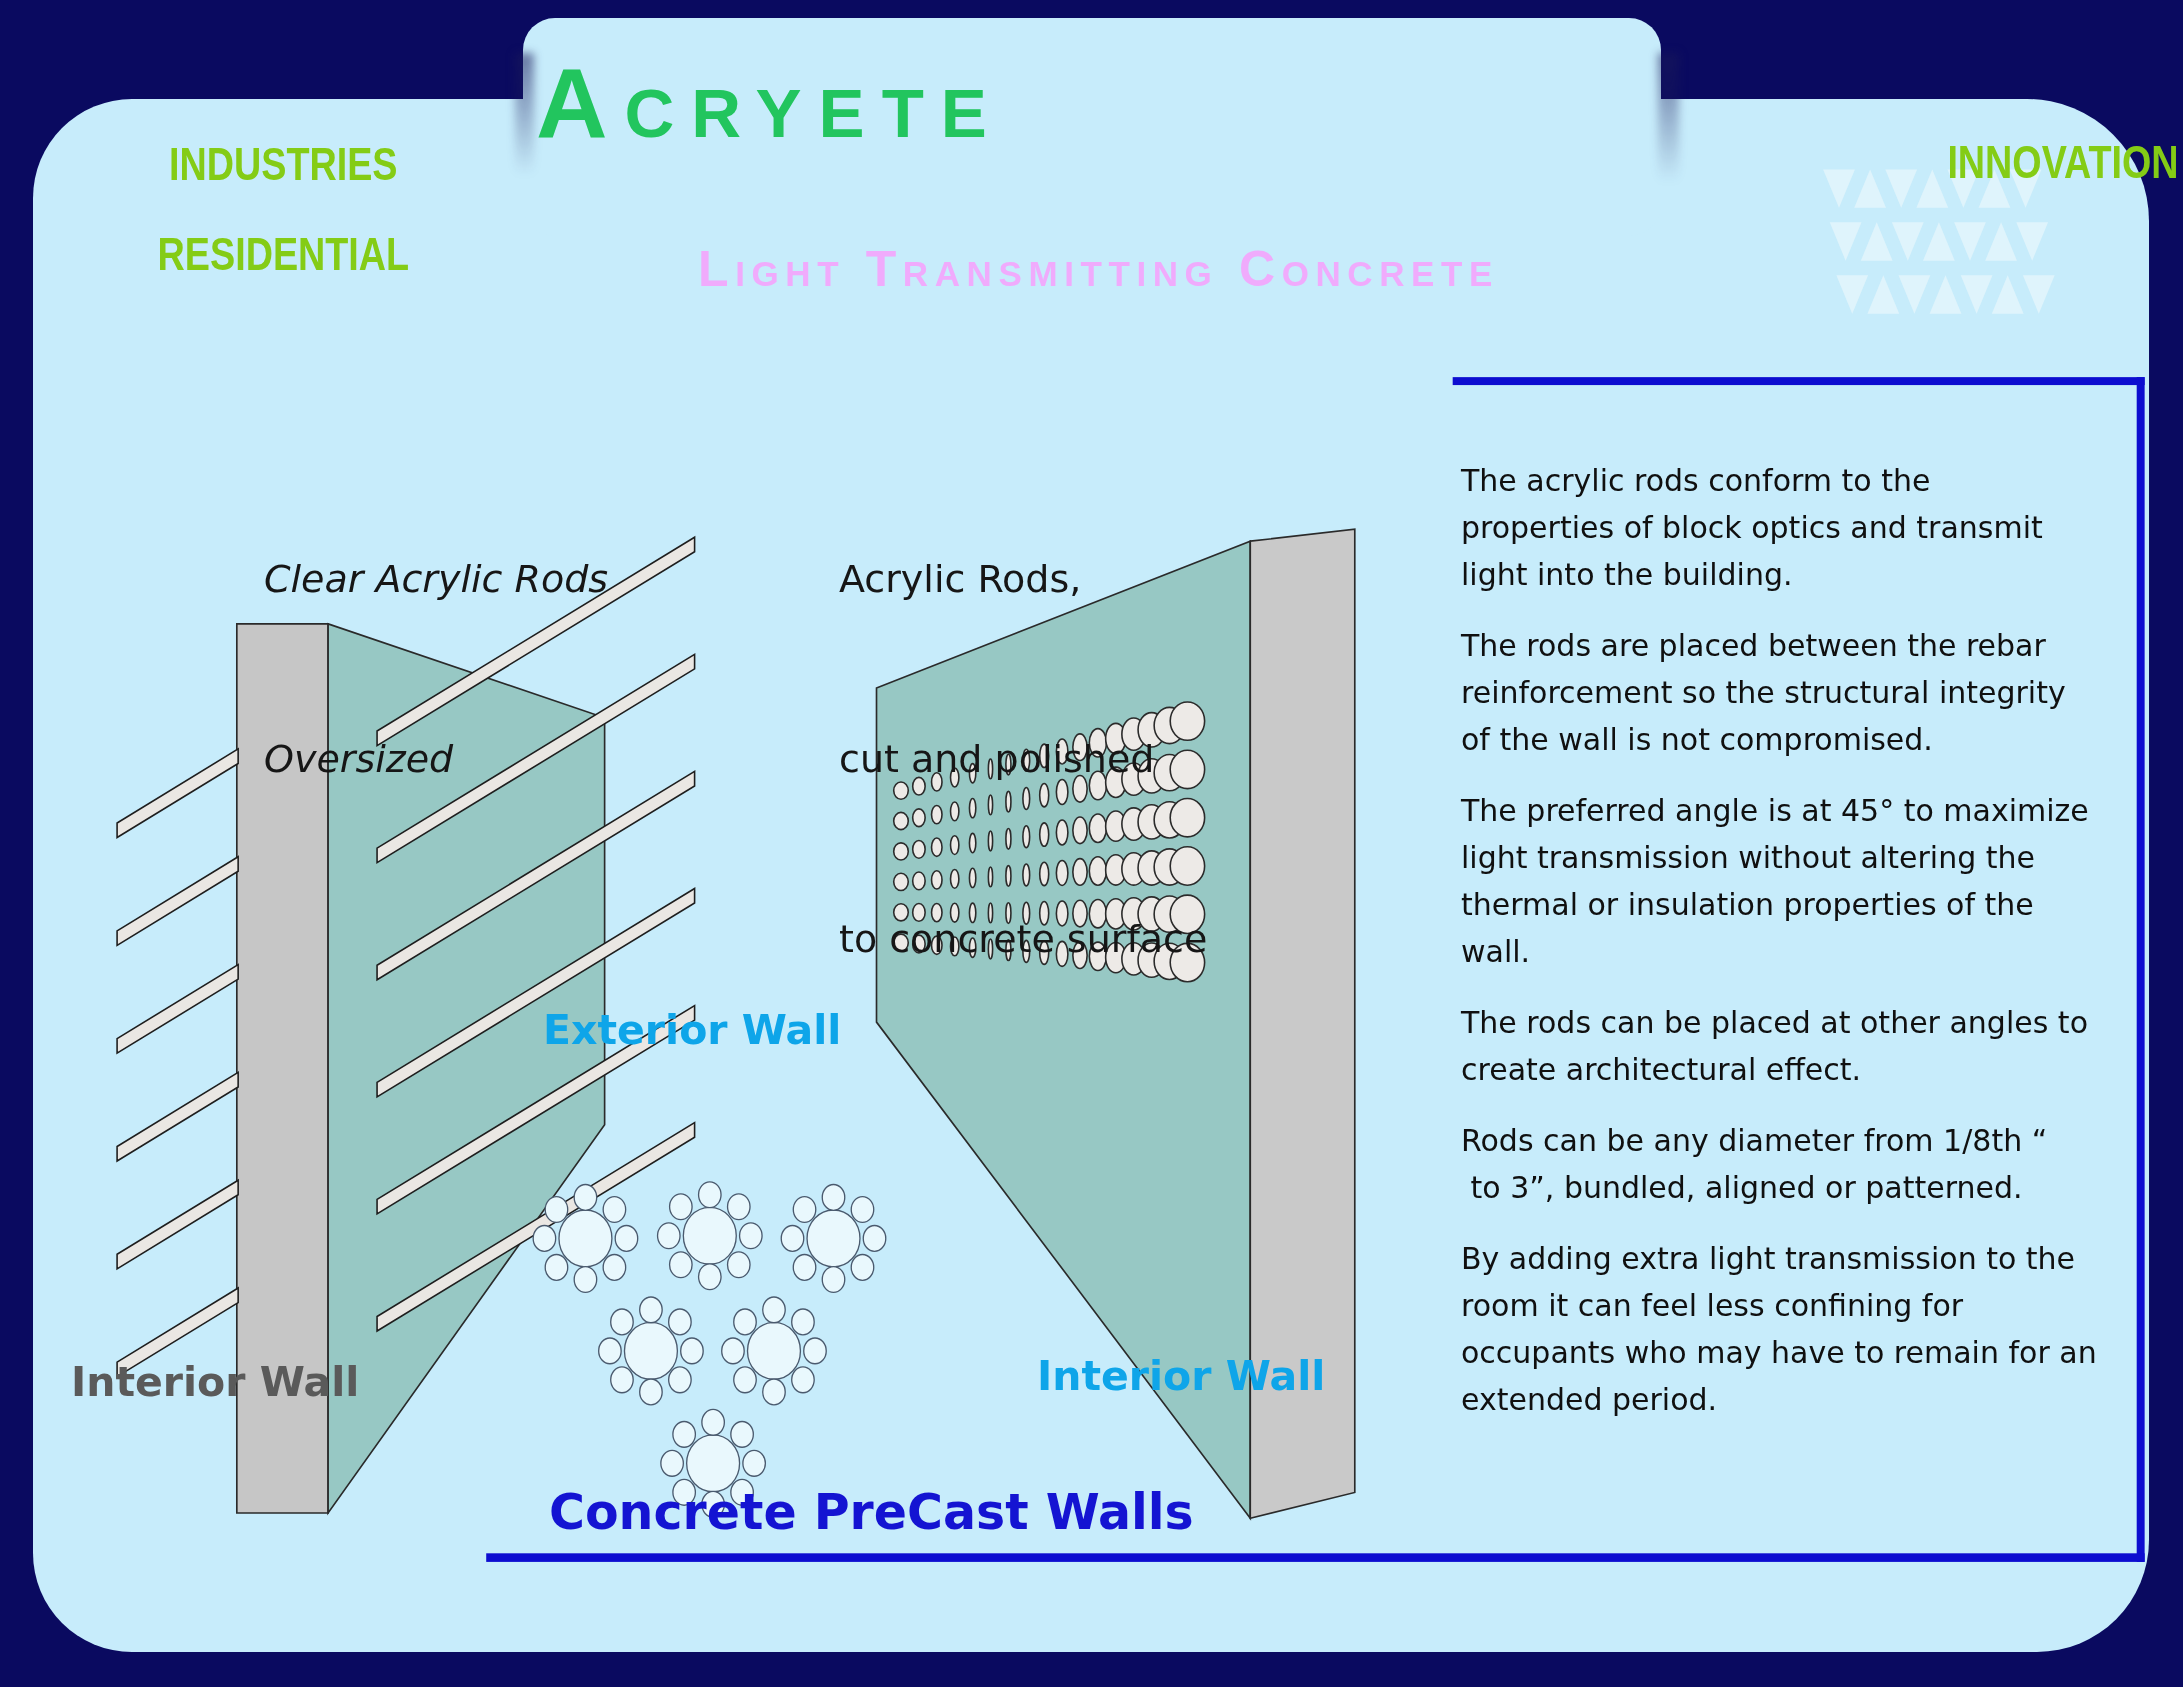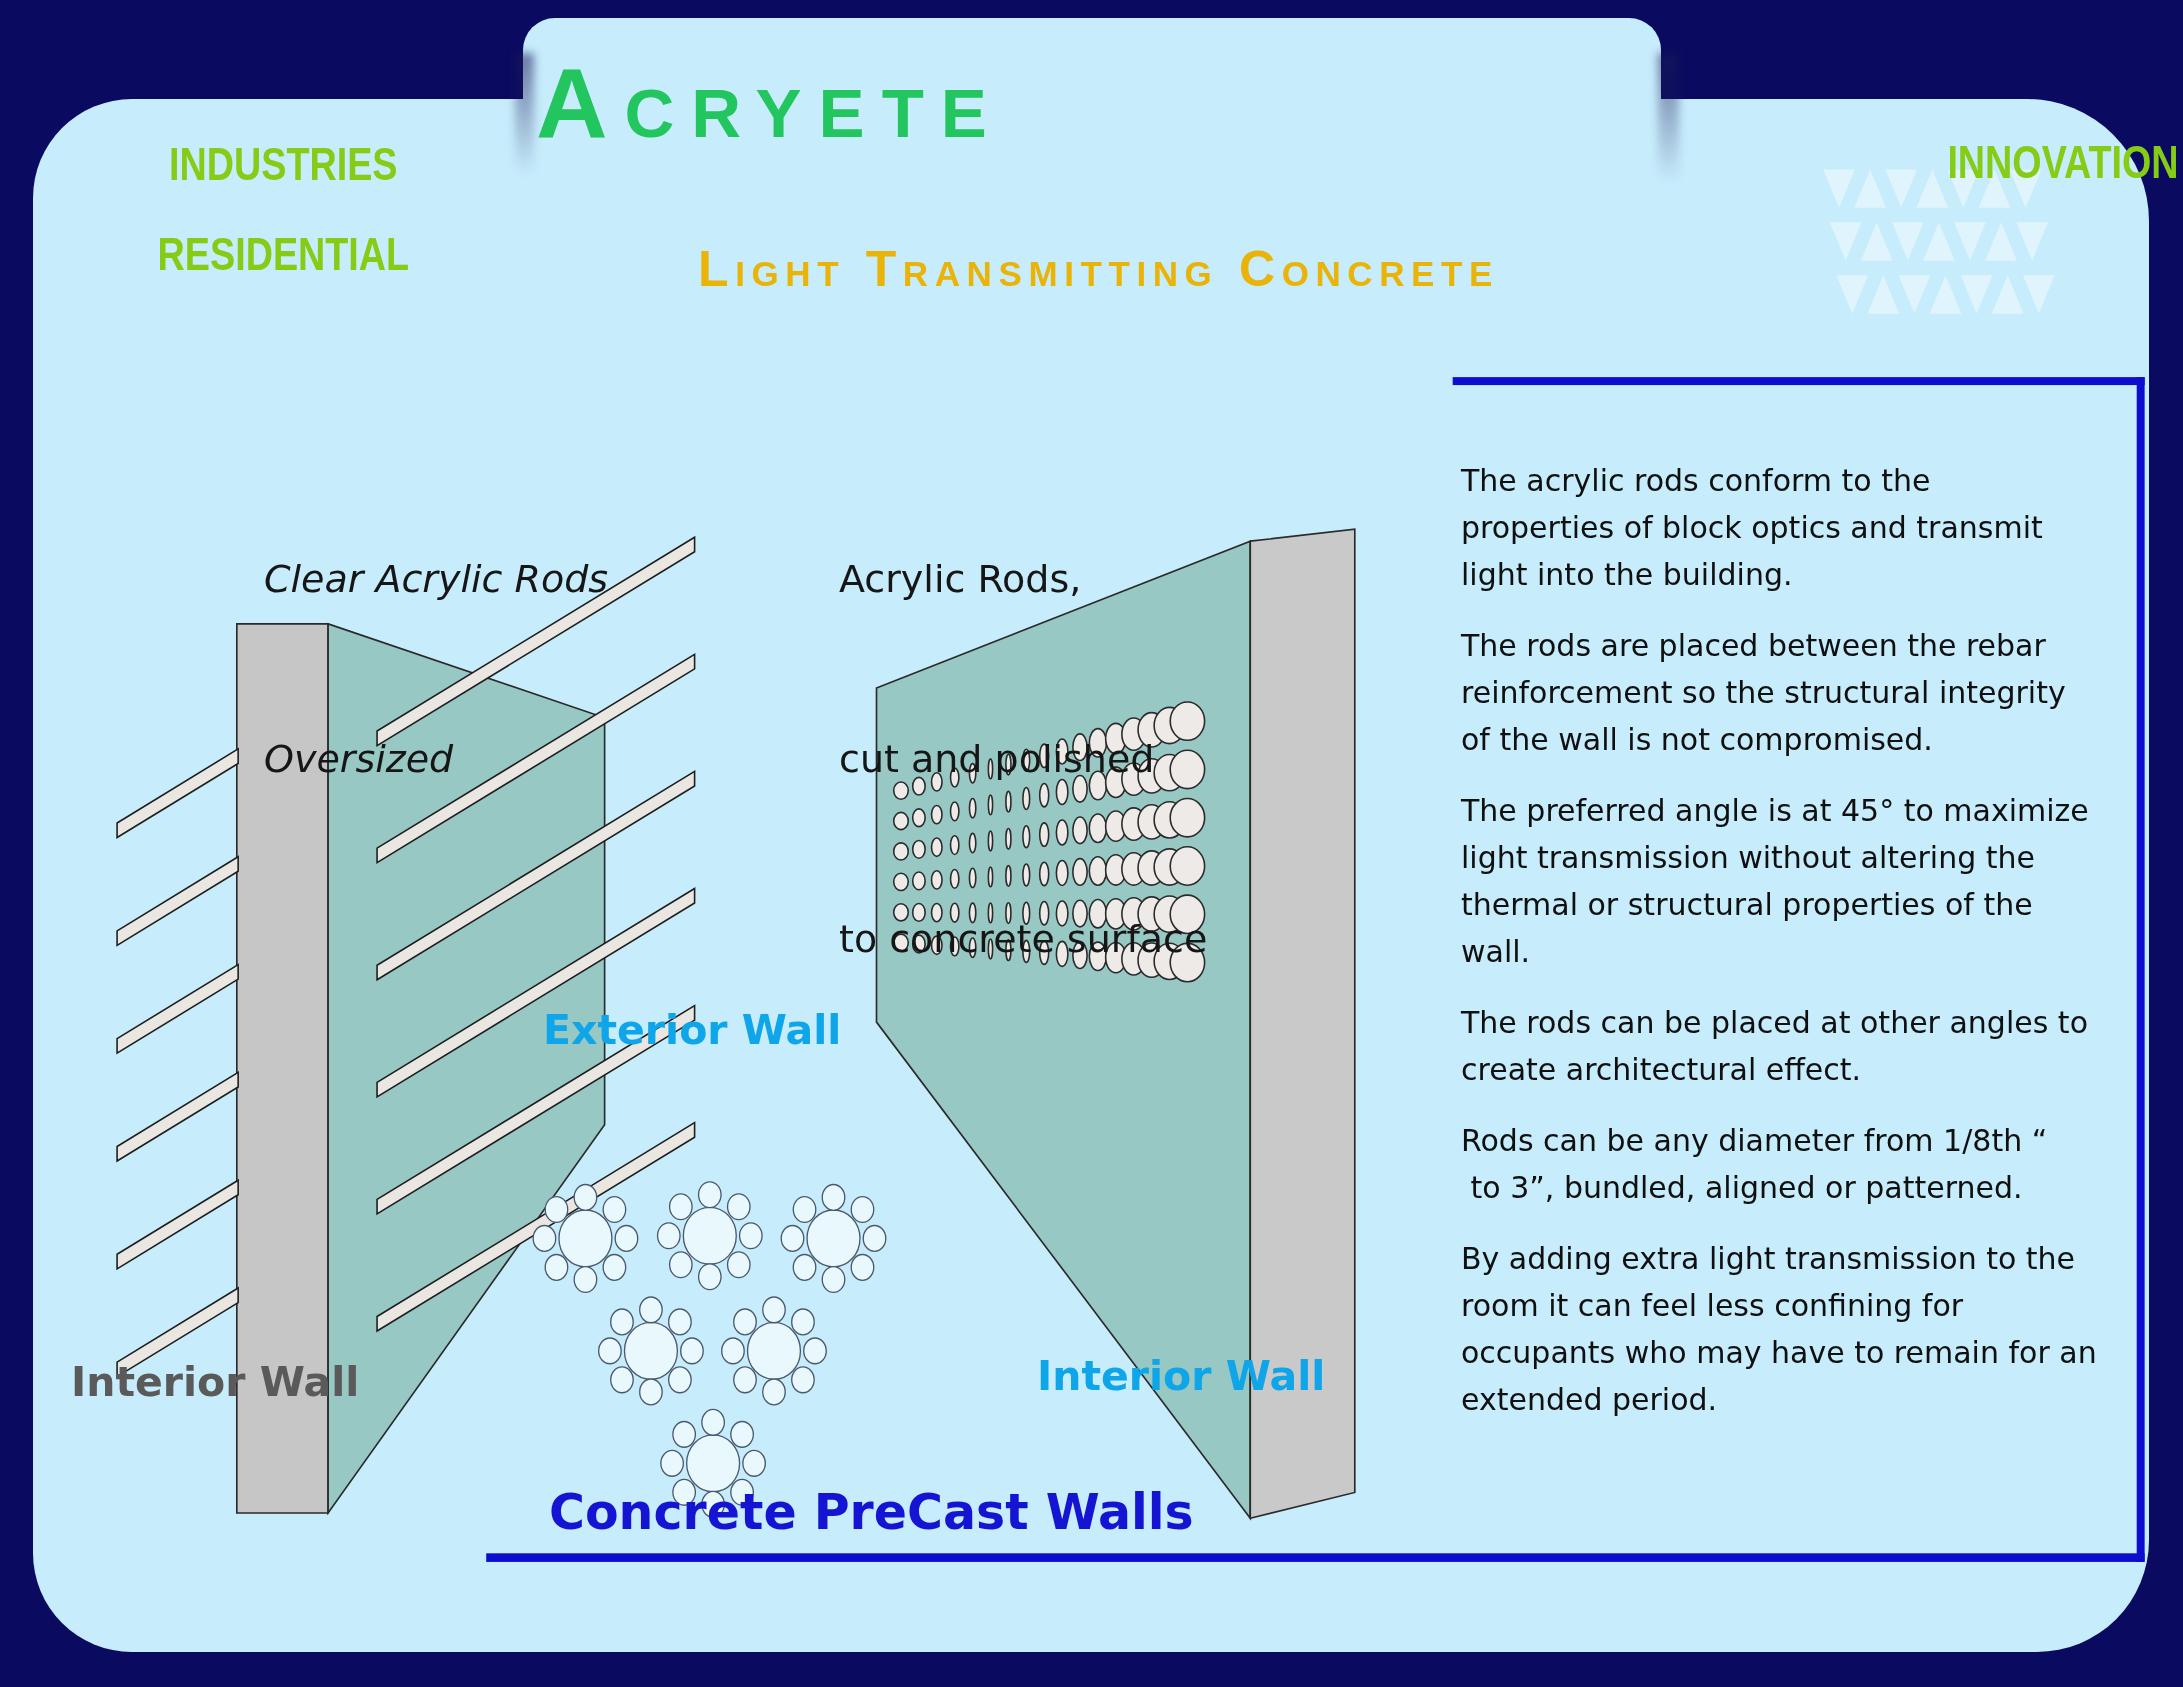--- a/index.html
+++ b/index.html
@@ -15,21 +15,21 @@
   .tab-shadow.right{left:1658px;top:53px;width:21px;height:129px;
       background:linear-gradient(to bottom,rgba(25,25,90,.55),rgba(25,25,90,0));}
   svg#diagram-svg{position:absolute;left:0;top:0;pointer-events:none;}
   .txt{position:absolute;white-space:pre;}
   .badge{width:344px;text-align:right;color:#84cc16;
          font-family:"Liberation Sans",sans-serif;font-weight:bold;font-size:46px;line-height:45px;}
   .squeeze{display:inline-block;transform:scaleX(.82);transform-origin:50% 50%;}
   .title{left:536px;top:53px;width:1125px;text-align:left;color:#22c55e;
          font-family:"Liberation Sans",sans-serif;font-weight:bold;font-variant:small-caps;
          font-size:99px;line-height:99px;letter-spacing:17px;}
-  .subtitle{left:437px;top:243px;width:1323px;text-align:center;color:#eab308;
+  .subtitle{left:437px;top:243px;width:1323px;text-align:center;color:#f0abfc;
          font-family:"Liberation Sans",sans-serif;font-weight:bold;font-variant:small-caps;
          font-size:50px;line-height:53px;letter-spacing:6.6px;}
   .caption{font-size:38px;line-height:60px;color:#161616;}
   .wall-label{font-size:41px;font-weight:bold;}
   .blue-label{color:#0ea5e9;}
   .gray-label{color:#5a5a5a;}
   .precast{left:549px;top:1484px;font-size:49px;font-weight:bold;color:#1414d2;}
   .info{left:1453px;top:457px;width:701px;font-size:30px;line-height:47px;color:#101010;white-space:normal;}
   .info .para{margin:0 0 24px 8px;}
   .info .line{white-space:pre;}
@@ -307,21 +307,21 @@
       <div class="line">light into the building.</div>
     </div>
     <div class="para">
       <div class="line">The rods are placed between the rebar</div>
       <div class="line">reinforcement so the structural integrity</div>
       <div class="line">of the wall is not compromised.</div>
     </div>
     <div class="para">
       <div class="line">The preferred angle is at 45° to maximize</div>
       <div class="line">light transmission without altering the</div>
-      <div class="line">thermal or structural properties of the</div>
+      <div class="line">thermal or insulation properties of the</div>
       <div class="line">wall.</div>
     </div>
     <div class="para">
       <div class="line">The rods can be placed at other angles to</div>
       <div class="line">create architectural effect.</div>
     </div>
     <div class="para">
       <div class="line">Rods can be any diameter from 1/8th “</div>
       <div class="line"> to 3”, bundled, aligned or patterned.</div>
     </div>

